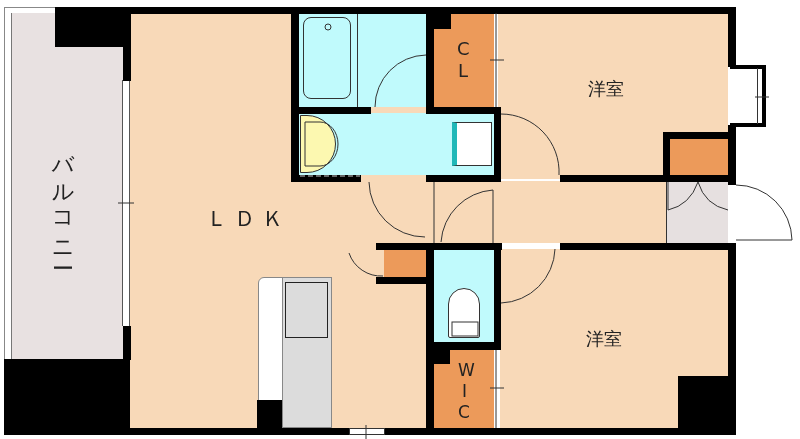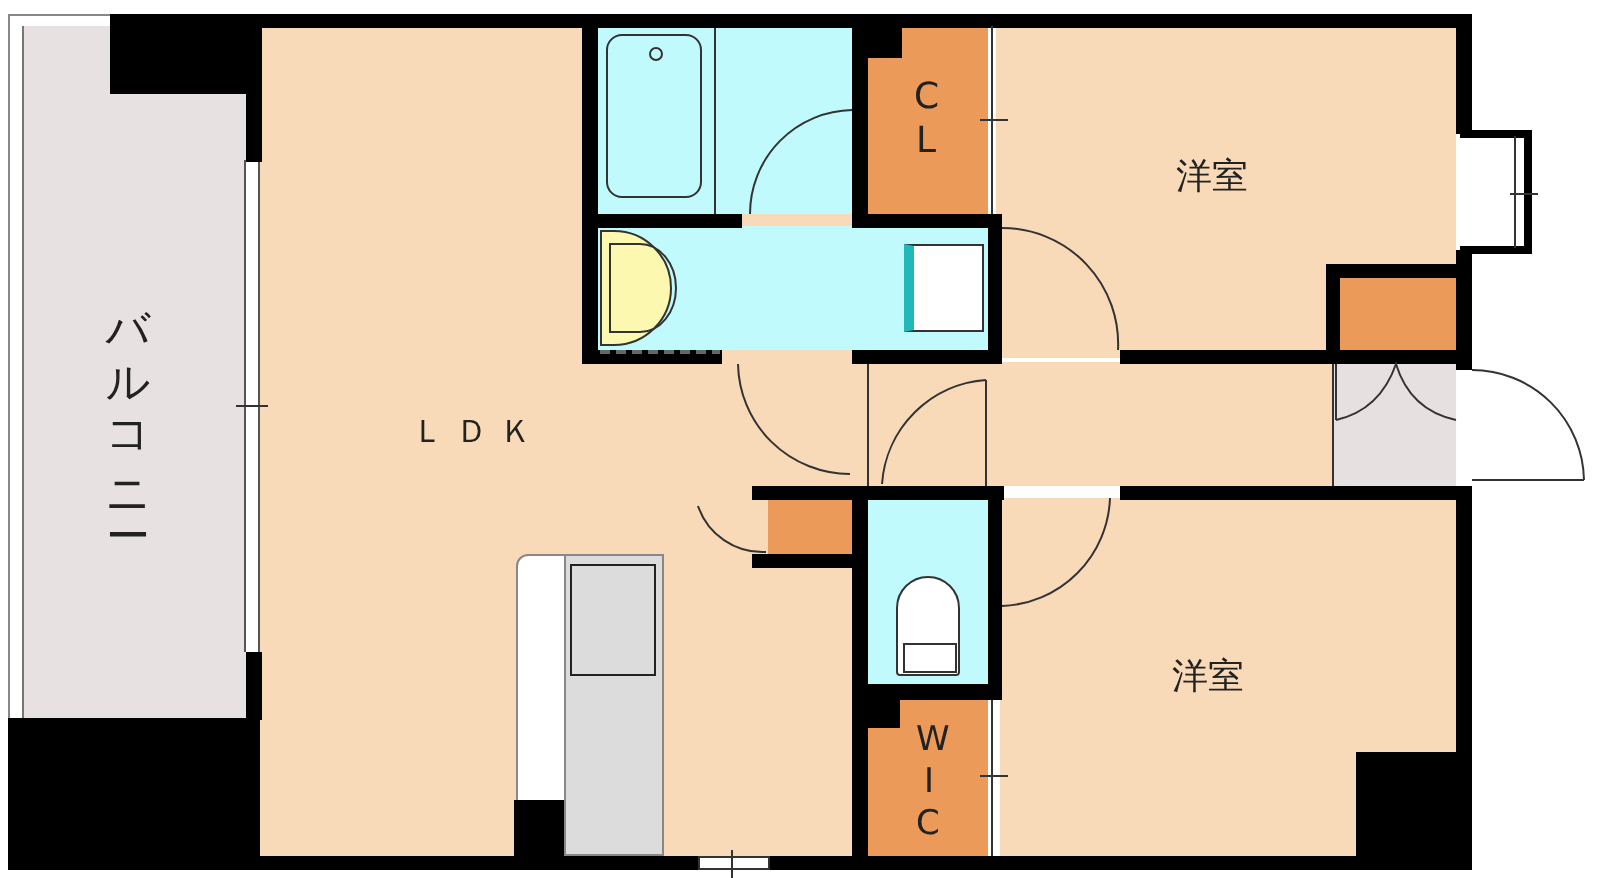--- a/index.html
+++ b/index.html
@@ -19,21 +19,21 @@
 <div class="room" style="left:11px;top:13px;width:112px;height:146px;background:#e8e1e1;border-left:1px solid #777;"></div>
 <div class="room" style="left:11px;top:44px;width:112px;height:316px;background:#e8e1e1;border-left:1px solid #777;"></div>
 <div class="vlabel" style="left:48px;top:140px;">バルコニー</div>
 
 <div class="wall" style="left:55px;top:7px;width:75px;height:40px;"></div>
 <div class="wall" style="left:4px;top:359px;width:126px;height:76px;"></div>
 
 <div class="abs" style="left:122px;top:80px;width:8px;height:246px;background:#fff;border-left:1px solid #555;border-right:1px solid #555;box-sizing:border-box;"></div>
 
 <div class="room" style="left:130px;top:13px;width:300px;height:415px;background:#f8d9b8;"></div>
-<div class="label" style="left:206px;top:208px;font-size:16px;letter-spacing:6px;">ＬＤＫ</div>
+<div class="label" style="left:206px;top:208px;font-size:22px;letter-spacing:6px;">ＬＤＫ</div>
 
 <div class="abs" style="left:258px;top:277px;width:25px;height:151px;background:#fff;border:1px solid #888;border-radius:6px 0 0 0;box-sizing:border-box;"></div>
 <div class="abs" style="left:282px;top:277px;width:50px;height:151px;background:#dcdcdc;border:1px solid #888;box-sizing:border-box;"></div>
 <div class="abs" style="left:285px;top:282px;width:43px;height:56px;border:1px solid #222;box-sizing:border-box;"></div>
 <div class="wall" style="left:257px;top:400px;width:25px;height:28px;"></div>
 
 <div class="room" style="left:298px;top:13px;width:128px;height:94px;background:#c0fafc;"></div>
 <div class="abs" style="left:303px;top:17px;width:48px;height:82px;border:1px solid #333;border-radius:8px;box-sizing:border-box;"></div>
 <div class="abs" style="left:357px;top:13px;width:1px;height:94px;background:#333;"></div>
 

